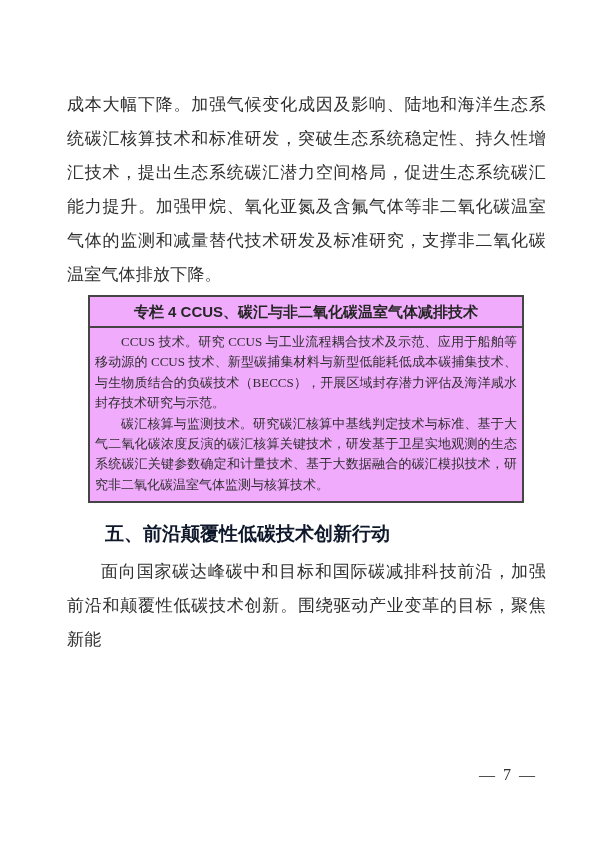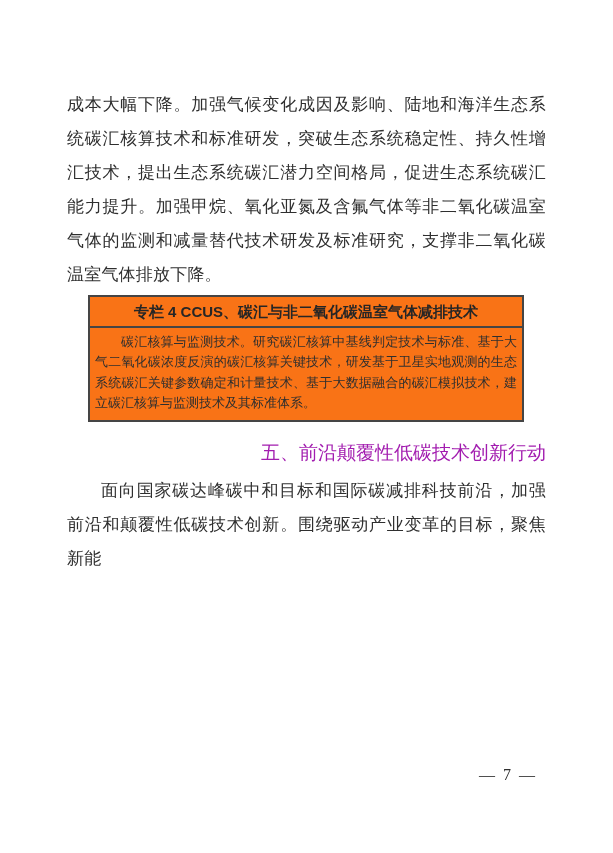--- a/index.html
+++ b/index.html
@@ -25,48 +25,47 @@
     font-size: 17px;
     line-height: 34px;
     text-align: justify;
     text-justify: inter-ideograph;
     letter-spacing: 0.2px;
   }
   .body-para.indent { text-indent: 2em; }
   .column-box {
     margin: 3px 22px 0 21px;
     border: 2px solid #454545;
-    background: #f97316;
+    background: #f0abfc;
   }
   .column-box-title {
     text-align: center;
     font-weight: bold;
     font-size: 15px;
     line-height: 29px;
     border-bottom: 2px solid #454545;
     font-family: "Liberation Sans", sans-serif;
     color: #262626;
   }
   .column-box-body { padding: 4px 5px 6px 5px; }
   .column-box-body p {
     font-size: 13px;
     line-height: 20.4px;
     text-indent: 2em;
     text-align: justify;
     text-justify: inter-ideograph;
   }
   .section-heading {
     font-size: 19px;
-    font-weight: normal;
+    font-weight: bold;
     font-family: "Liberation Sans", sans-serif;
-    color: #a21caf;
+    color: #0f172a;
     text-indent: 2em;
     margin-top: 16px;
     line-height: 30px;
-    text-align: right;
   }
   .para-after-heading { margin-top: 6px; }
   .page-number {
     position: absolute;
     top: 766px;
     right: 76px;
     font-size: 16px;
     letter-spacing: 2px;
     color: #2f2f2f;
     font-family: "Liberation Serif", serif;
@@ -76,21 +75,22 @@
 <body>
 
 <div class="page">
   <div class="content">
 
     <p class="body-para">成本大幅下降。加强气候变化成因及影响、陆地和海洋生态系统碳汇核算技术和标准研发，突破生态系统稳定性、持久性增汇技术，提出生态系统碳汇潜力空间格局，促进生态系统碳汇能力提升。加强甲烷、氧化亚氮及含氟气体等非二氧化碳温室气体的监测和减量替代技术研发及标准研究，支撑非二氧化碳温室气体排放下降。</p>
 
     <div class="column-box">
       <div class="column-box-title">专栏 4 CCUS、碳汇与非二氧化碳温室气体减排技术</div>
       <div class="column-box-body">
-        <p>碳汇核算与监测技术。研究碳汇核算中基线判定技术与标准、基于大气二氧化碳浓度反演的碳汇核算关键技术，研发基于卫星实地观测的生态系统碳汇关键参数确定和计量技术、基于大数据融合的碳汇模拟技术，建立碳汇核算与监测技术及其标准体系。</p>
+        <p>CCUS 技术。研究 CCUS 与工业流程耦合技术及示范、应用于船舶等移动源的 CCUS 技术、新型碳捕集材料与新型低能耗低成本碳捕集技术、与生物质结合的负碳技术（BECCS），开展区域封存潜力评估及海洋咸水封存技术研究与示范。</p>
+        <p>碳汇核算与监测技术。研究碳汇核算中基线判定技术与标准、基于大气二氧化碳浓度反演的碳汇核算关键技术，研发基于卫星实地观测的生态系统碳汇关键参数确定和计量技术、基于大数据融合的碳汇模拟技术，研究非二氧化碳温室气体监测与核算技术。</p>
       </div>
     </div>
 
     <h2 class="section-heading">五、前沿颠覆性低碳技术创新行动</h2>
 
     <p class="body-para indent para-after-heading">面向国家碳达峰碳中和目标和国际碳减排科技前沿，加强前沿和颠覆性低碳技术创新。围绕驱动产业变革的目标，聚焦新能</p>
 
   </div>
 
   <div class="page-number">— 7 —</div>

